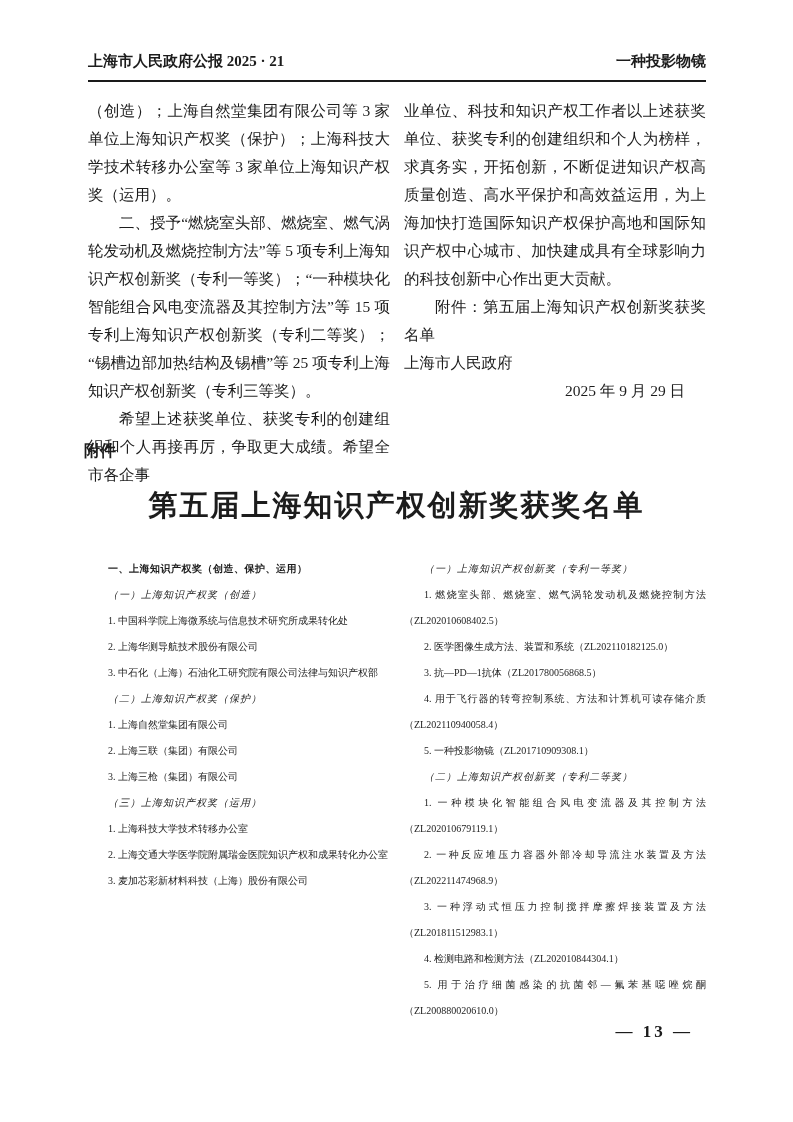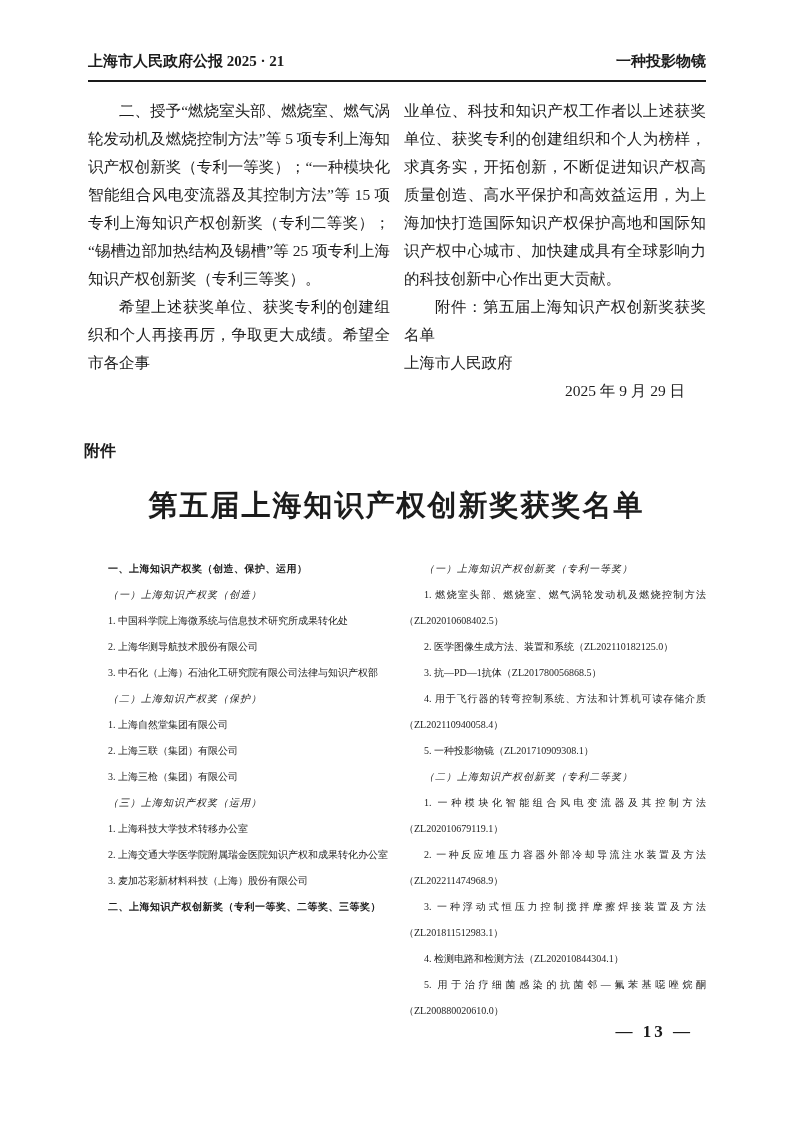--- a/index.html
+++ b/index.html
@@ -118,20 +118,21 @@
 
 <div class="page">
 
   <div class="running-header">
     <span>上海市人民政府公报 2025 · 21</span>
     <span>一种投影物镜</span>
   </div>
 
   <div class="two-col intro">
     <div class="col">
+      <p>（创造）；上海自然堂集团有限公司等 3 家单位上海知识产权奖（保护）；上海科技大学技术转移办公室等 3 家单位上海知识产权奖（运用）。</p>
       <p class="indent">二、授予“燃烧室头部、燃烧室、燃气涡轮发动机及燃烧控制方法”等 5 项专利上海知识产权创新奖（专利一等奖）；“一种模块化智能组合风电变流器及其控制方法”等 15 项专利上海知识产权创新奖（专利二等奖）；“锡槽边部加热结构及锡槽”等 25 项专利上海知识产权创新奖（专利三等奖）。</p>
       <p class="indent">希望上述获奖单位、获奖专利的创建组织和个人再接再厉，争取更大成绩。希望全市各企事</p>
     </div>
     <div class="col">
       <p>业单位、科技和知识产权工作者以上述获奖单位、获奖专利的创建组织和个人为榜样，求真务实，开拓创新，不断促进知识产权高质量创造、高水平保护和高效益运用，为上海加快打造国际知识产权保护高地和国际知识产权中心城市、加快建成具有全球影响力的科技创新中心作出更大贡献。</p>
       <p class="indent">附件：第五届上海知识产权创新奖获奖名单</p>
       <p class="sign-issuer">上海市人民政府</p>
       <p class="sign-date">2025 年 9 月 29 日</p>
     </div>
   </div>
@@ -148,21 +149,20 @@
       <p>2. 上海华测导航技术股份有限公司</p>
       <p>3. 中石化（上海）石油化工研究院有限公司法律与知识产权部</p>
       <p class="kai">（二）上海知识产权奖（保护）</p>
       <p>1. 上海自然堂集团有限公司</p>
       <p>2. 上海三联（集团）有限公司</p>
       <p>3. 上海三枪（集团）有限公司</p>
       <p class="kai">（三）上海知识产权奖（运用）</p>
       <p>1. 上海科技大学技术转移办公室</p>
       <p>2. 上海交通大学医学院附属瑞金医院知识产权和成果转化办公室</p>
       <p>3. 麦加芯彩新材料科技（上海）股份有限公司</p>
-      <p class="hei">二、上海知识产权创新奖（专利一等奖、二等奖、三等奖）</p>
     </div>
     <div class="col">
       <p class="kai">（一）上海知识产权创新奖（专利一等奖）</p>
       <p>1. 燃烧室头部、燃烧室、燃气涡轮发动机及燃烧控制方法（ZL202010608402.5）</p>
       <p>2. 医学图像生成方法、装置和系统（ZL202110182125.0）</p>
       <p>3. 抗—PD—1抗体（ZL201780056868.5）</p>
       <p>4. 用于飞行器的转弯控制系统、方法和计算机可读存储介质（ZL202110940058.4）</p>
       <p>5. 一种投影物镜（ZL201710909308.1）</p>
       <p class="kai">（二）上海知识产权创新奖（专利二等奖）</p>
       <p>1. 一种模块化智能组合风电变流器及其控制方法（ZL202010679119.1）</p>

